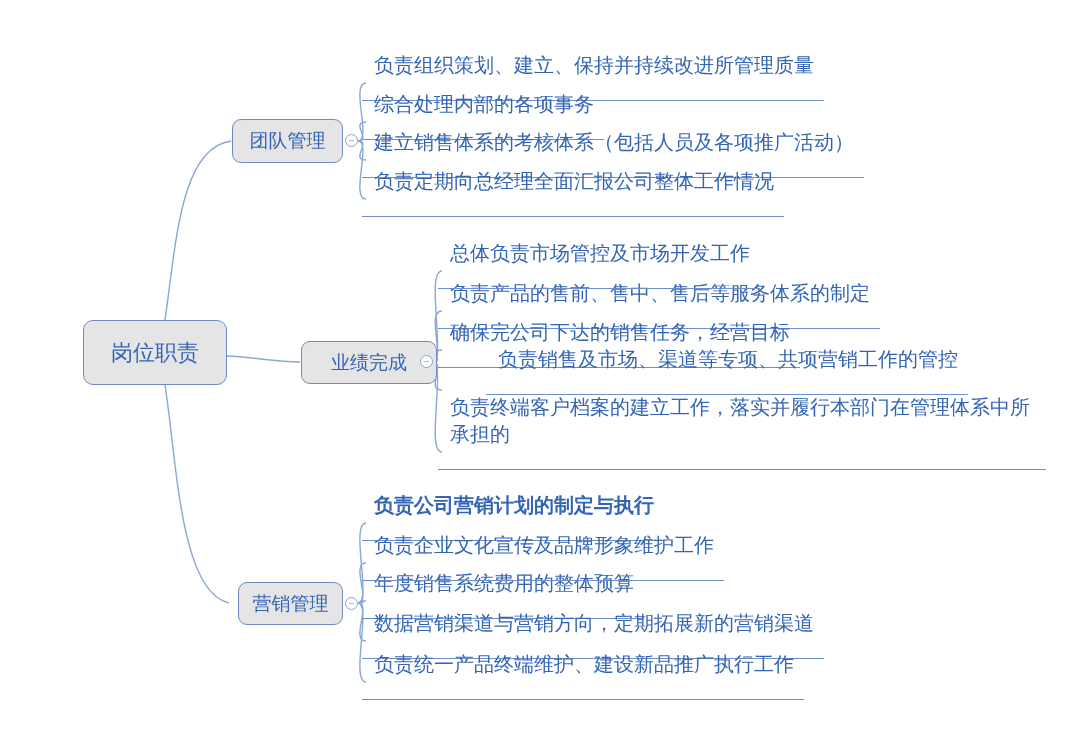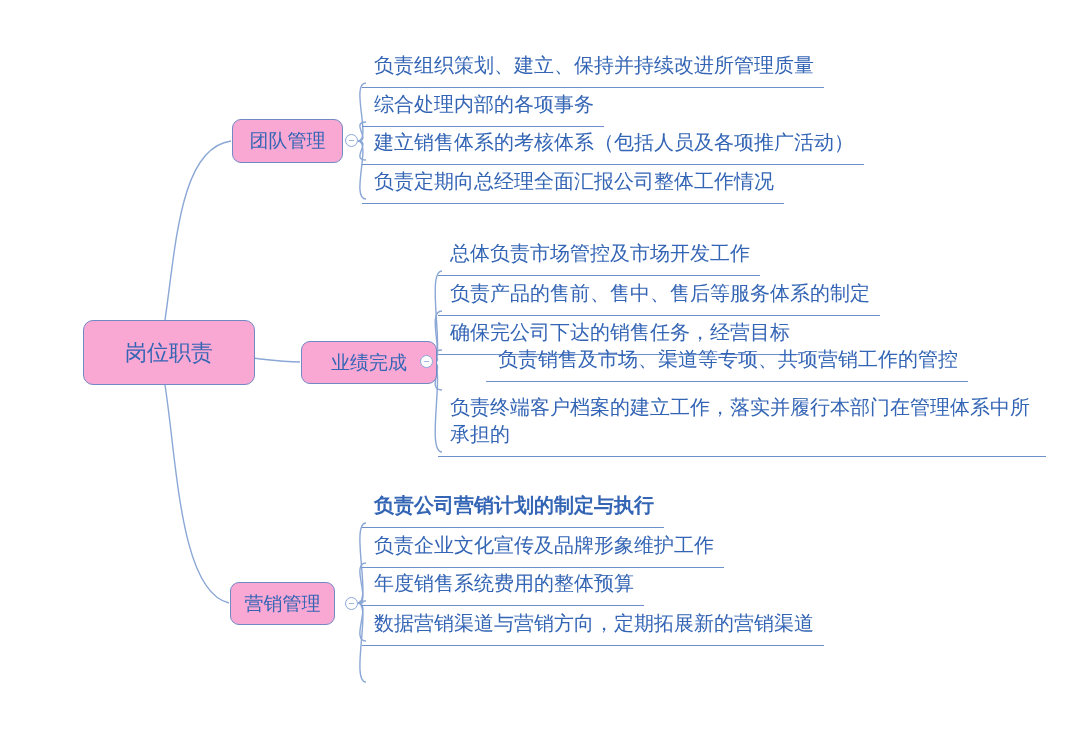--- a/index.html
+++ b/index.html
@@ -9,35 +9,35 @@
     background:#ffffff;
     font-family:"Liberation Sans","DejaVu Sans",sans-serif;
     overflow:hidden;
   }
   #connectors{position:absolute;left:0;top:0;width:1080px;height:740px;}
   #connectors path{fill:none;stroke:#8ba7d6;stroke-width:1.4;}
   .node{
     position:absolute;
     display:flex;align-items:center;justify-content:center;
     border:1.5px solid #7389c4;
-    background:#f9a8d4;
+    background:#e5e5e5;
     color:#3465b5;
     box-sizing:border-box;
   }
   .root{
-    left:83px;top:320px;width:172px;height:65px;
+    left:83px;top:320px;width:144px;height:65px;
     border-radius:10px;font-size:22px;
   }
   .branch{height:44px;border-radius:9px;font-size:19px;}
   .branch.b1{left:232px;top:119px;width:111px;}
   .branch.b2{left:301px;top:341px;width:136px;height:43px;}
-  .branch.b3{left:230px;top:582px;width:105px;height:43px;}
+  .branch.b3{left:238px;top:582px;width:105px;height:43px;}
   .leaf{
     position:absolute;
-    padding:0 10px 8px 12px;
+    padding:0 10px 21px 12px;
     border-bottom:1.5px solid #6d90cc;
     font-size:20px;line-height:27px;
     color:#3465b5;
     white-space:nowrap;
     box-sizing:border-box;
   }
   .leaf.wrap2{white-space:normal;width:608px;}
   .toggle{
     position:absolute;
     width:13px;height:13px;
@@ -98,14 +98,15 @@
   <div class="leaf" style="left:438px;top:280px;">负责产品的售前、售中、售后等服务体系的制定</div>
   <div class="leaf" style="left:438px;top:240px;">总体负责市场管控及市场开发工作</div>
   <div class="leaf" style="left:438px;top:319px;">确保完公司下达的销售任务，经营目标</div>
   <div class="leaf" style="left:438px;top:346px;margin-left:48px;">负责销售及市场、渠道等专项、共项营销工作的管控</div>
   <div class="leaf wrap2" style="left:438px;top:394px;">负责终端客户档案的建立工作，落实并履行本部门在管理体系中所承担的</div>
 
   <div class="leaf" style="left:362px;top:492px;font-weight:bold;">负责公司营销计划的制定与执行</div>
   <div class="leaf" style="left:362px;top:570px;">年度销售系统费用的整体预算</div>
   <div class="leaf" style="left:362px;top:532px;">负责企业文化宣传及品牌形象维护工作</div>
   <div class="leaf" style="left:362px;top:610px;text-align:center;">数据营销渠道与营销方向，定期拓展新的营销渠道</div>
+  <div class="leaf" style="left:362px;top:651px;">负责统一产品终端维护、建设新品推广执行工作</div>
 
 </div>
 
 </body></html>

